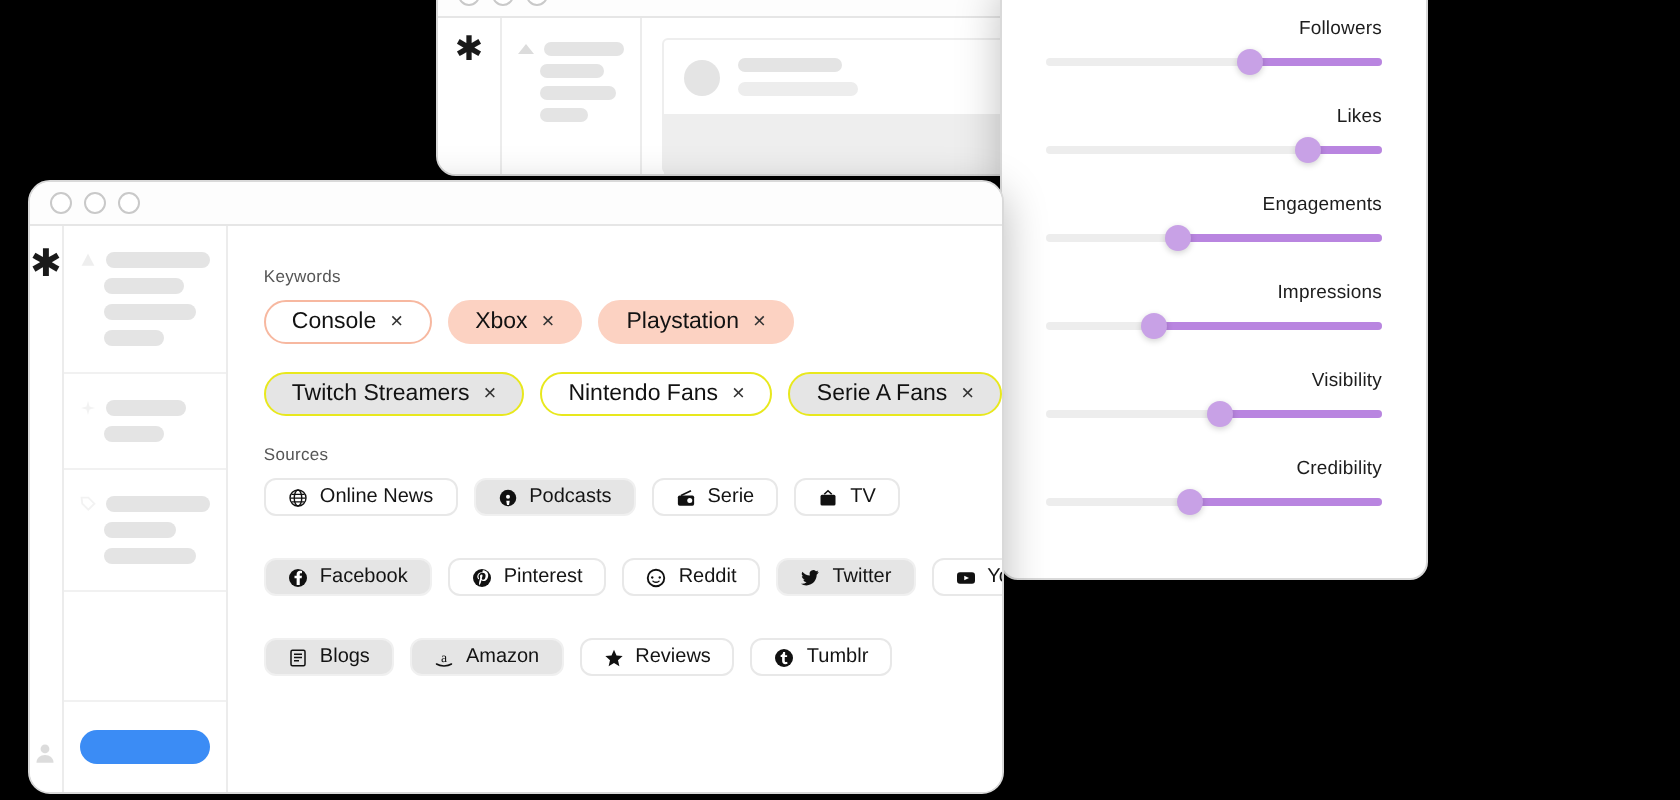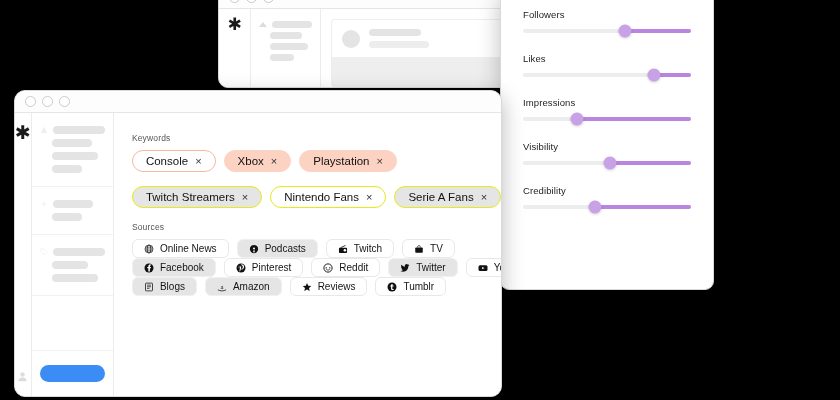--- a/index.html
+++ b/index.html
@@ -45,21 +45,21 @@
   .card-head{display:flex;align-items:center;gap:9px;padding:9px 10px;}
   .avatar{width:18px;height:18px;border-radius:50%;background:#e4e4e4;flex:0 0 auto;}
   .card-body{background:#eeeeee;height:100%;}
 
   
   #slider-panel{
     left:500px;top:-12px;width:212px;height:300px;border-radius:9px;
     box-shadow:0 6px 22px rgba(0,0,0,.25);
   }
   #slider-panel .panel-inner{padding:20px 22px 0 22px;box-sizing:border-box;}
-  .slider-row{margin-bottom:20px;}
+  .slider-row{margin-bottom:20px;text-align:right;}
   .slider-label{font-size:9.5px;color:#1d1d1d;margin-bottom:9px;letter-spacing:.1px;}
   .slider-track{position:relative;height:4px;background:#ededed;border-radius:3px;}
   .slider-fill{position:absolute;top:0;bottom:0;right:0;background:#b985e0;border-radius:3px;}
   .slider-thumb{
     position:absolute;top:50%;width:13px;height:13px;border-radius:50%;
     background:#c8a1e6;transform:translate(-50%,-50%);
     box-shadow:0 1px 3px rgba(0,0,0,.18);
   }
 
   
@@ -90,21 +90,21 @@
     display:inline-flex;align-items:center;gap:7px;
     border-radius:999px;padding:4px 13px;font-size:11.5px;color:#121212;
     box-sizing:border-box;white-space:nowrap;
   }
   .chip .x{font-size:11px;color:#333;line-height:1;}
   .chip.kw-filled{background:#fcd2c2;border:1px solid #fcd2c2;}
   .chip.kw-outline{background:#ffffff;border:1px solid #f7b8a0;}
   .chip.cm-filled{background:#e5e5e5;border:1px solid #e8e81d;}
   .chip.cm-outline{background:#ffffff;border:1px solid #e8e81d;}
 
-  .src-rows{display:flex;flex-direction:column;gap:0;}
+  .src-rows{display:flex;flex-direction:column;gap:21px;}
   .src-row{display:flex;gap:8px;flex-wrap:nowrap;}
   .src{
     display:inline-flex;align-items:center;gap:6px;
     border:1px solid #e8e8e8;border-radius:6px;
     padding:3px 11px;font-size:10px;color:#141414;background:#ffffff;
     white-space:nowrap;box-sizing:border-box;
   }
   .src.active{background:#e5e5e5;border-color:#f0f0f0;}
   .src .g{font-size:10px;line-height:1;display:inline-flex;align-items:center;}
   .src svg{display:block;}
@@ -160,20 +160,27 @@
           </div>
         </div>
         <div class="slider-row">
           <div class="slider-label">Likes</div>
           <div class="slider-track">
             <div class="slider-fill" style="left:78%"></div>
             <div class="slider-thumb" style="left:78%"></div>
           </div>
         </div>
         <div class="slider-row">
+          <div class="slider-label">Engagements</div>
+          <div class="slider-track">
+            <div class="slider-fill" style="left:39%"></div>
+            <div class="slider-thumb" style="left:39%"></div>
+          </div>
+        </div>
+        <div class="slider-row">
           <div class="slider-label">Impressions</div>
           <div class="slider-track">
             <div class="slider-fill" style="left:32%"></div>
             <div class="slider-thumb" style="left:32%"></div>
           </div>
         </div>
         <div class="slider-row">
           <div class="slider-label">Visibility</div>
           <div class="slider-track">
             <div class="slider-fill" style="left:52%"></div>
@@ -303,21 +310,21 @@
                   <span>Podcasts</span>
                 </span>
                 <span class="src">
                   <span class="g">
                     <svg viewBox="0 0 16 16" width="10" height="10">
                       <rect x="1.5" y="6" width="13" height="8.2" rx="1.4" fill="#111"></rect>
                       <path d="M4 6 12 2.2" stroke="#111" stroke-width="1.3"></path>
                       <circle cx="11" cy="10" r="2" fill="#fff"></circle>
                     </svg>
                   </span>
-                  <span>Twitch</span>
+                  <span>Serie</span>
                 </span>
                 <span class="src">
                   <span class="g">
                     <svg viewBox="0 0 16 16" width="10" height="10">
                       <rect x="2" y="5.4" width="12" height="8.6" rx="1.3" fill="#111"></rect>
                       <path d="M5 5 8 2.2 11 5" stroke="#111" stroke-width="1.3" fill="none"></path>
                     </svg>
                   </span>
                   <span>TV</span>
                 </span>

